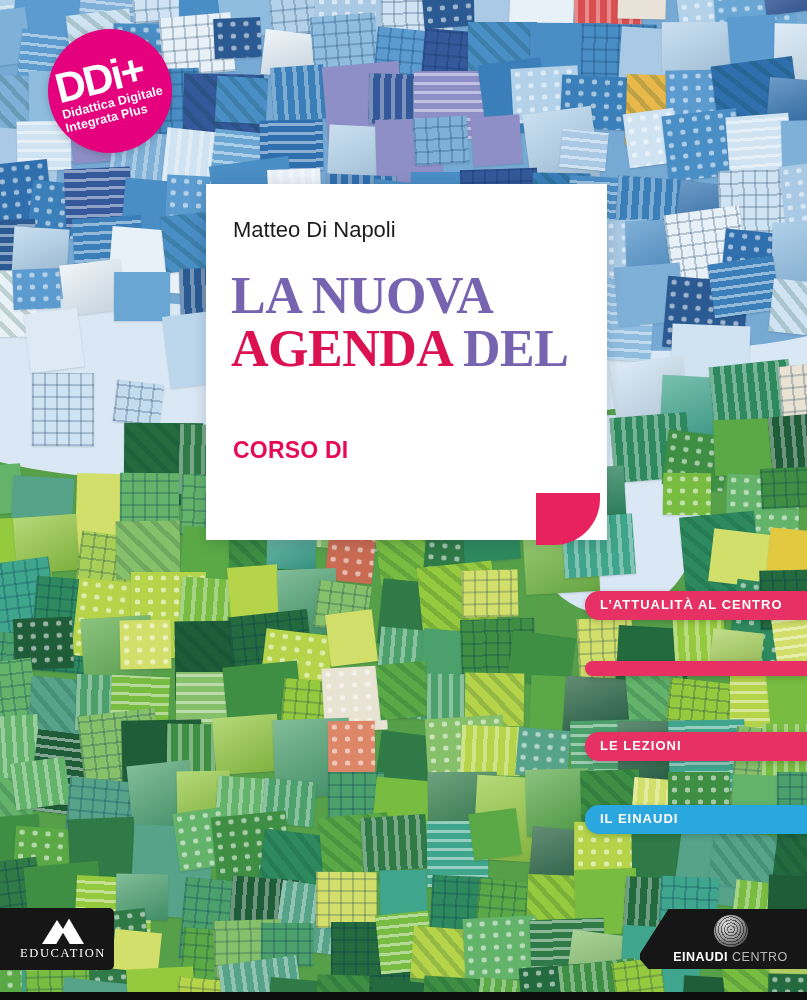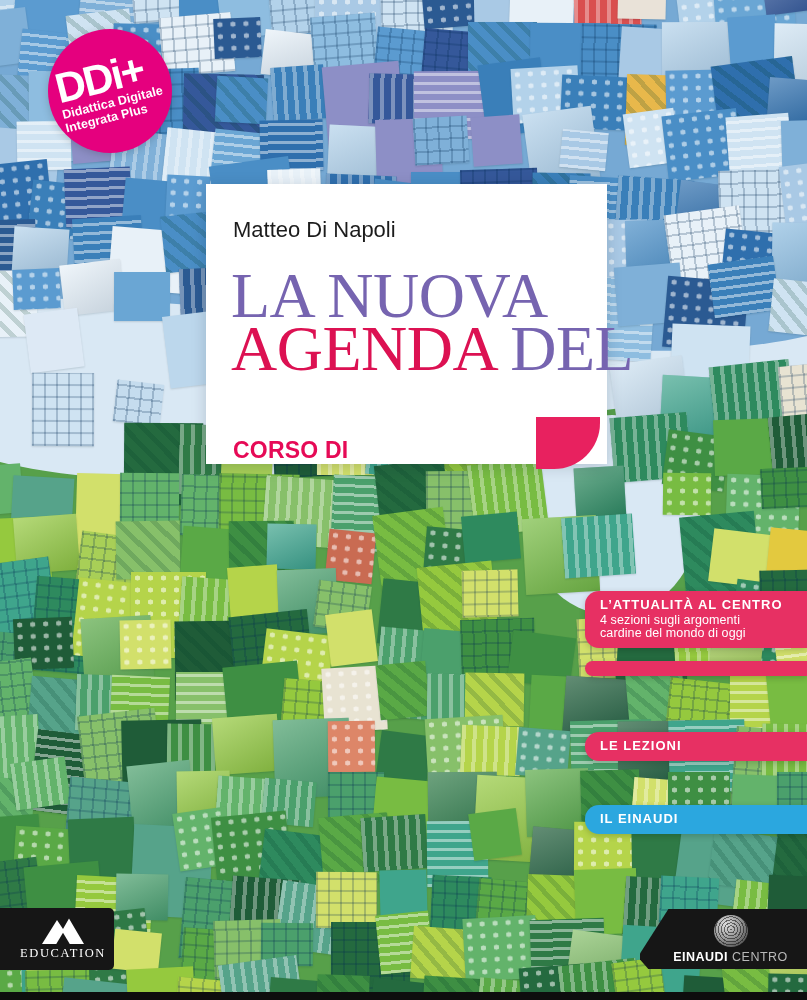--- a/index.html
+++ b/index.html
@@ -14,25 +14,25 @@
   .river{position:absolute;left:0;top:0}
   .tile{position:absolute;box-shadow:0 1px 2px rgba(0,25,35,.14)}
   
   .badge{position:absolute;left:48px;top:29px;width:124px;height:124px;border-radius:50%;
     background:#e5007e;z-index:5;display:flex;align-items:center;justify-content:center;
     box-shadow:0 2px 8px rgba(0,0,0,.18)}
   .badge-rot{transform:rotate(-14deg);color:#fff}
   .badge-logo{font-size:42px;font-weight:bold;letter-spacing:-2px;line-height:38px}
   .badge-line{font-size:12.5px;font-weight:bold;line-height:14px;letter-spacing:.1px}
   
-  .card{position:absolute;left:206px;top:184px;width:401px;height:280px;background:#ffffff;
+  .card{position:absolute;left:206px;top:184px;width:401px;height:356px;background:#ffffff;
     z-index:5;box-shadow:0 3px 14px rgba(10,30,50,.18)}
   .author{position:absolute;left:27px;top:33px;font-size:22px;color:#1c1c1c}
   .title{position:absolute;left:25px;top:85px;margin:0;white-space:nowrap;
-    font-family:"Liberation Serif",serif;font-weight:400;font-size:64px;line-height:53px;letter-spacing:-0.5px}
+    font-family:"Liberation Serif",serif;font-weight:700;font-size:52px;line-height:53px;letter-spacing:-0.5px}
   .purple{color:#7664b0}
   .crimson{color:#dc1152}
   .subtitle{position:absolute;left:27px;top:253px;font-weight:bold;font-size:23px;line-height:26px;
     color:#e60a56;letter-spacing:.2px}
   .tab{position:absolute;right:7px;bottom:-5px;width:64px;height:52px;background:#e8215f;
     border-radius:0 0 46px 0}
   
   .feature{position:absolute;left:585px;width:222px;z-index:6;color:#fff;
     border-radius:14px 0 0 14px;padding:7px 10px 8px 15px;box-sizing:border-box;
     box-shadow:0 2px 6px rgba(0,20,10,.2)}
@@ -411,22 +411,20 @@
     <h1 class="title"><span class="purple">LA NUOVA</span><br>
       <span class="crimson">AGENDA</span> <span class="purple">DEL</span><br>
       </h1>
     <div class="subtitle"><span>CORSO DI</span><br>
       </div>
     <div class="tab"></div>
   </div>
 
   <div class="feature pink-box f0">
     <div class="ft">L’ATTUALITÀ AL CENTRO</div>
-    <div class="fb">4 sezioni sugli argomenti
-cardine del mondo di oggi</div>
   </div>
   <div class="feature pink-box f1">
   </div>
   <div class="feature pink-box f2">
     <div class="ft">LE LEZIONI</div>
   </div>
   <div class="feature blue-box f3">
     <div class="ft">IL EINAUDI</div>
   </div>
 

